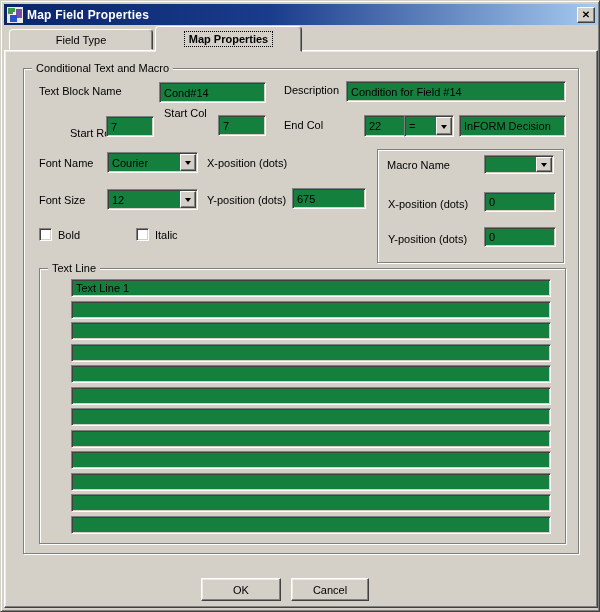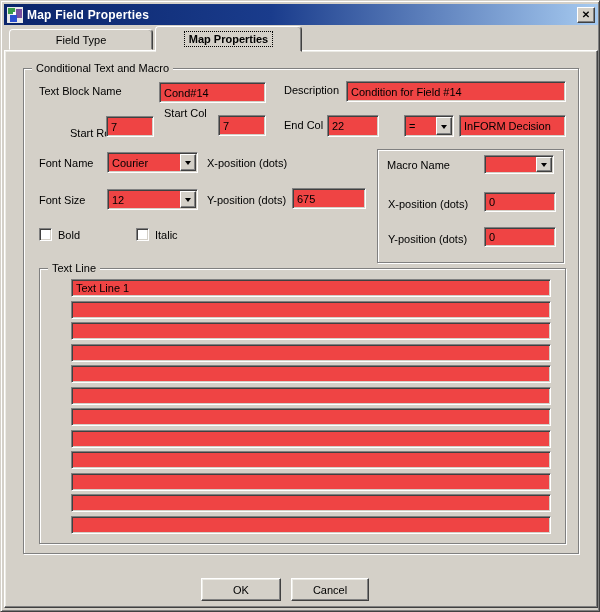--- a/index.html
+++ b/index.html
@@ -49,21 +49,21 @@
     box-shadow: inset 1px 1px 0 #ffffff, 1px 1px 0 #ffffff;
     z-index:2;
   }
   .group-label {
     position:absolute; top:-7px; left:8px; background:#d4d0c8; padding:0 4px; z-index:4;
   }
 
   .lbl { position:absolute; z-index:4; white-space:nowrap; }
 
   .edit, .combo {
-    position:absolute; background:#ef4444; z-index:4;
+    position:absolute; background:#15803d; z-index:4;
     border:1px solid; border-color:#808080 #ffffff #ffffff #808080;
     box-shadow: inset 1px 1px 0 #404040, inset -1px -1px 0 #d4d0c8;
   }
   .edit {
     font-family:"Liberation Sans", sans-serif; font-size:11px; color:#000;
     padding:1px 4px; outline:none;
   }
   .combo { display:flex; align-items:center; }
   .combo .combo-value { flex:1; padding:0 4px; overflow:hidden; white-space:nowrap; }
   .combo .combo-btn {
@@ -128,21 +128,21 @@
   <span class="lbl" style="left:38px; top:84px;">Text Block Name</span>
   <input class="edit" style="left: 158px; top: 81px; width: 107px; height: 21px;" value="Cond#14">
   <span class="lbl" style="left:283px; top:83px;">Description</span>
   <input class="edit" style="left: 345px; top: 80px; width: 220px; height: 21px;" value="Condition for Field #14">
 
   <span class="lbl" style="left:37px; top:126px;margin-left:32px;">Start Row</span>
   <input class="edit" style="left: 105px; top: 115px; width: 48px; height: 21px;" value="7">
   <span class="lbl" style="left:163px; top:106px;">Start Col</span>
   <input class="edit" style="left: 217px; top: 114px; width: 48px; height: 21px;" value="7">
   <span class="lbl" style="left:283px; top:118px;">End Col</span>
-  <input class="edit" style="left: 326px; top: 114px; width: 52px; height: 22px;" value="22">
+  <input class="edit" style="left: 363px; top: 114px; width: 52px; height: 22px;" value="22">
   <div class="combo" style="left:403px; top:114px; width:50px; height:22px;">
     <span class="combo-value">=</span>
     <span class="combo-btn">
         <span class="arrow-down"></span>
       </span>
   </div>
   <input class="edit" style="left: 458px; top: 114px; width: 107px; height: 22px;" value="InFORM Decision">
 
   <span class="lbl" style="left:38px; top:156px;">Font Name</span>
   <div class="combo" style="left:106px; top:151px; width:91px; height:21px;">

